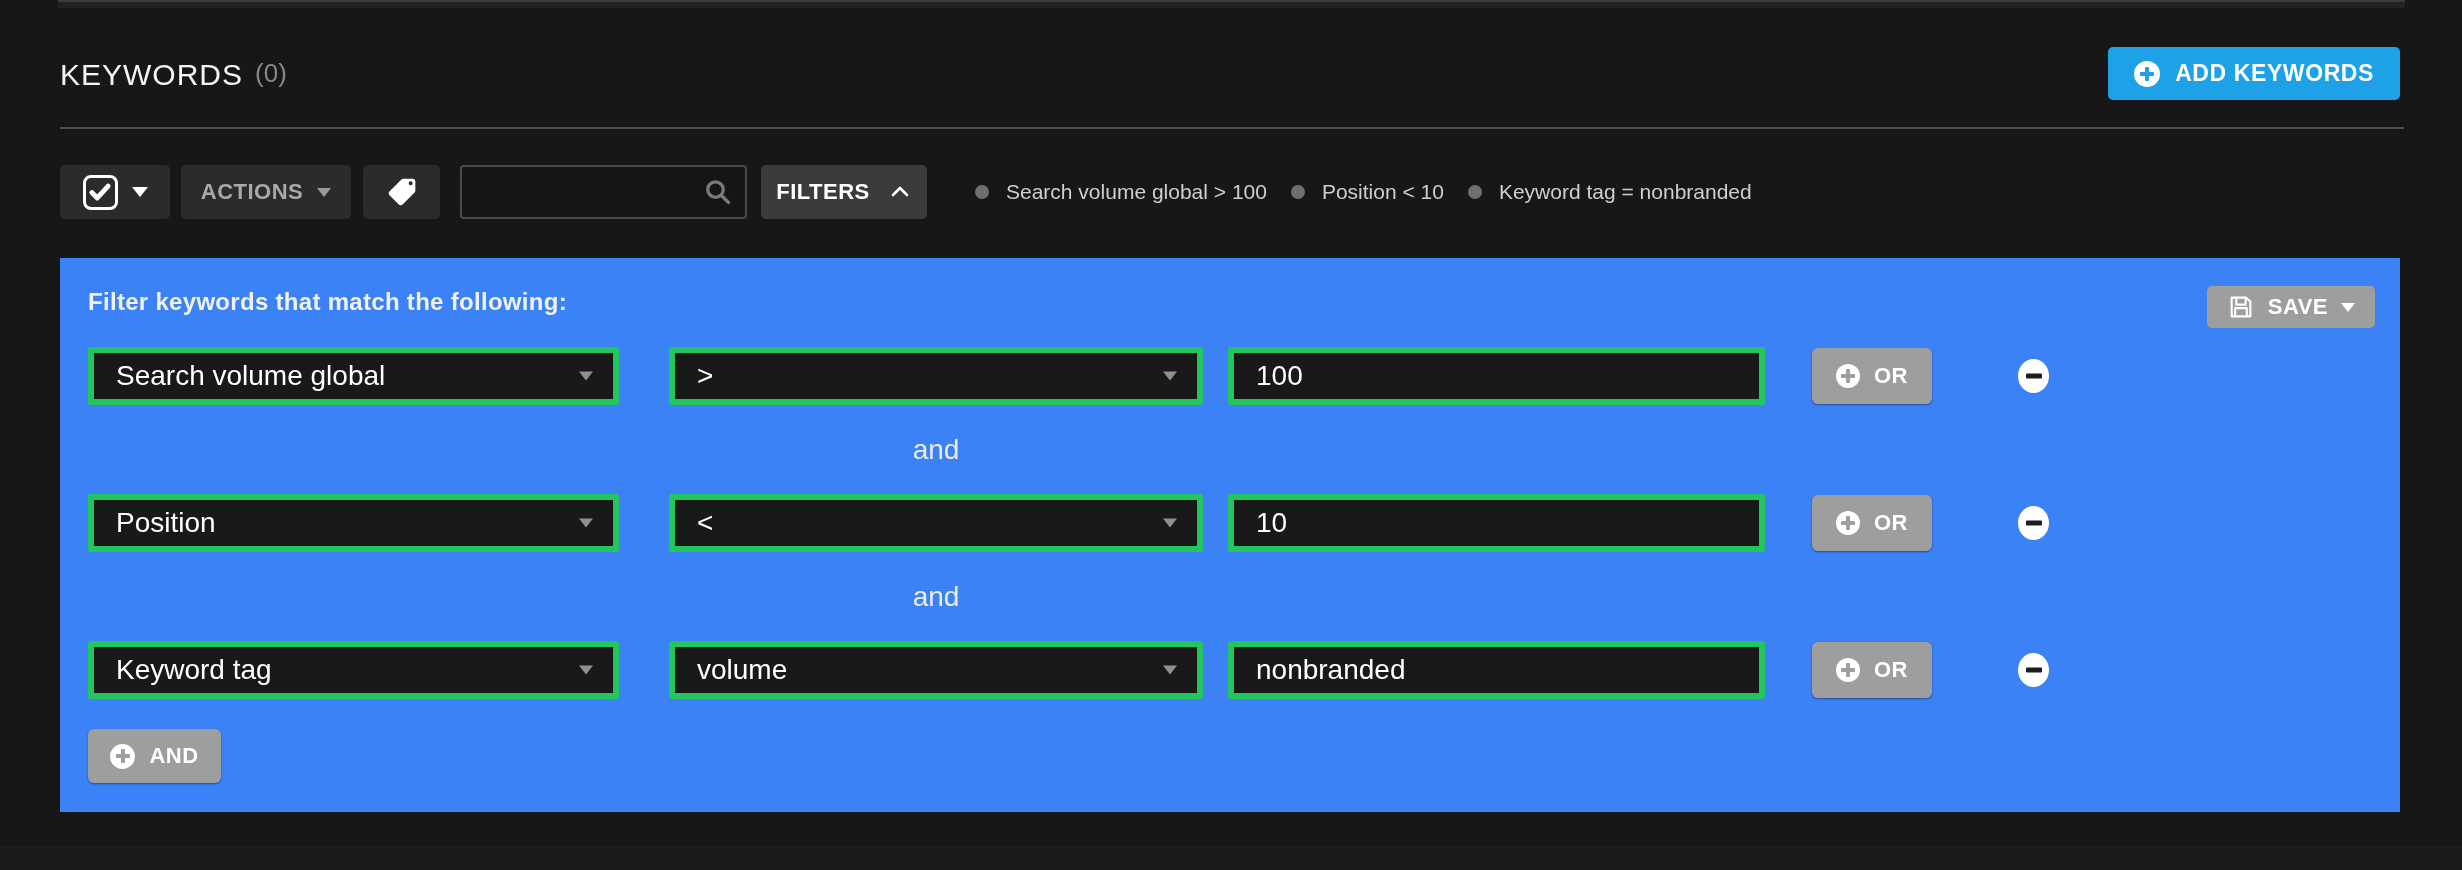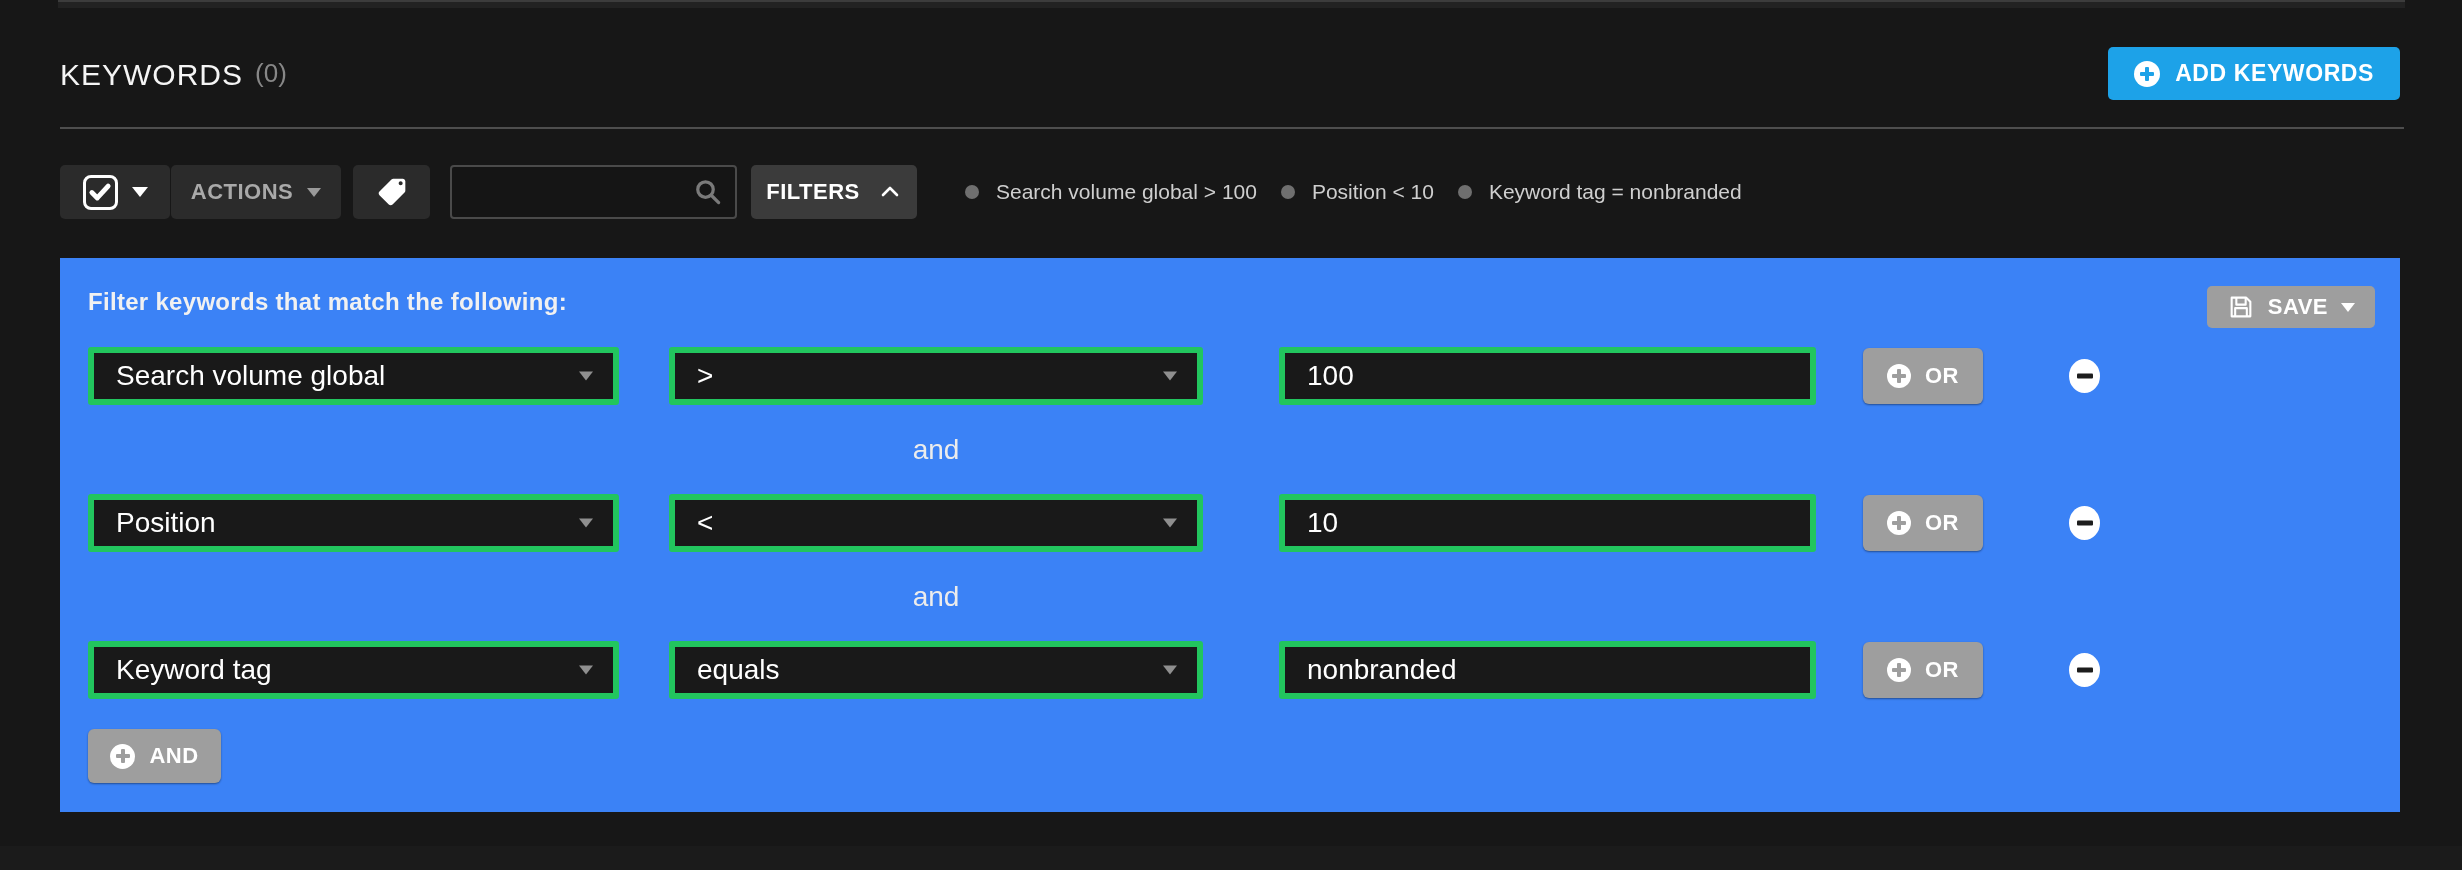--- a/index.html
+++ b/index.html
@@ -20,21 +20,21 @@
              display:flex; align-items:center; gap:15px; padding:0 26px; cursor:pointer;
              color:#fff; font-size:23px; font-weight:bold; letter-spacing:0.6px; }
 
   .hr { position:absolute; left:60px; top:127px; width:2344px; height:2px; background:#4e4e4e; }
 
   
   .toolbar { position:absolute; left:60px; top:165px; height:54px; display:flex; align-items:center; }
   .tbtn { height:54px; background:#2b2b2b; border-radius:5px; display:flex; align-items:center; justify-content:center; cursor:pointer; }
   .select-btn { width:110px; gap:14px; }
   .checkbox-glyph { width:35px; height:35px; border:3px solid #fff; border-radius:8px; display:flex; align-items:center; justify-content:center; }
-  .actions-btn { margin-left:1px; width:170px; gap:14px; color:#a9a9a9; font-size:22px; font-weight:600; letter-spacing:0.5px; }
+  .actions-btn { margin-left:11px; width:170px; gap:14px; color:#a9a9a9; font-size:22px; font-weight:600; letter-spacing:0.5px; }
   .tag-btn { margin-left:12px; width:77px; }
   .search-box { margin-left:20px; position:relative; width:287px; height:54px; }
   .search-box input { width:100%; height:100%; background:#151515; border:2px solid #4a4a4a; border-radius:4px;
                       color:#fff; font-size:24px; padding:0 52px 0 18px; outline:none; font-family:inherit; }
   .search-box svg { position:absolute; right:14px; top:50%; transform:translateY(-50%); }
   .filters-btn { margin-left:14px; width:166px; background:#3b3b3b; gap:18px; color:#fff; font-size:22px; font-weight:bold; letter-spacing:0.5px; }
 
   .chips { display:flex; align-items:center; margin-left:48px; gap:24px; }
   .chip { display:flex; align-items:center; gap:17px; cursor:pointer; }
   .chip-dot { width:14px; height:14px; border-radius:50%; background:#6f6f6f; }
@@ -54,21 +54,21 @@
 
   .rows { margin-top:31px; }
   .frow { display:flex; align-items:center; height:58px; }
   .control { height:58px; background:#191919; border:6px solid #22c55e; border-radius:3px;
              display:flex; align-items:center; padding:0 22px; position:relative;
              color:#fff; font-size:28px; }
   .dropdown { cursor:pointer; }
   .dropdown .caret-down { position:absolute; right:20px; top:50%; transform:translateY(-50%); }
   .fcol-field { width:531px; }
   .fcol-op    { width:534px; margin-left:50px; }
-  .fcol-val   { width:537px; margin-left:76px; padding:0; }
+  .fcol-val   { width:537px; margin-left:25px; padding:0; }
   .fcol-val input { width:100%; height:100%; background:transparent; border:none; outline:none;
                     color:#fff; font-size:28px; padding:0 22px; font-family:inherit; }
 
   .gray-btn { background:#9e9e9e; border-radius:6px; display:flex; align-items:center; justify-content:center;
               gap:14px; color:#fff; font-weight:bold; letter-spacing:0.5px; cursor:pointer;
               box-shadow:0 1px 2px rgba(0,0,0,0.4); }
   .or-btn  { margin-left:47px; width:120px; height:56px; font-size:22px; }
   .and-btn { margin-top:30px; width:133px; height:54px; font-size:22px; }
 
   .plus-knockout { position:relative; width:26px; height:26px; background:#fff; border-radius:50%; flex:0 0 auto; }
@@ -216,21 +216,21 @@
       <div class="connector-row">
         <span class="connector">and</span>
       </div>
 
       <div class="frow">
         <div class="control dropdown fcol-field">
           <span>Keyword tag</span>
           <span class="caret-down small"></span>
         </div>
         <div class="control dropdown fcol-op">
-          <span>equals</span>
+          <span>volume</span>
           <span class="caret-down small"></span>
         </div>
         <div class="control fcol-val">
           <input type="text" value="nonbranded" style="">
         </div>
         <div class="gray-btn or-btn">
           <span class="plus-knockout" style="width:24px;height:24px;"></span>
           <span>OR</span>
         </div>
         <div class="minus-btn"></div>

